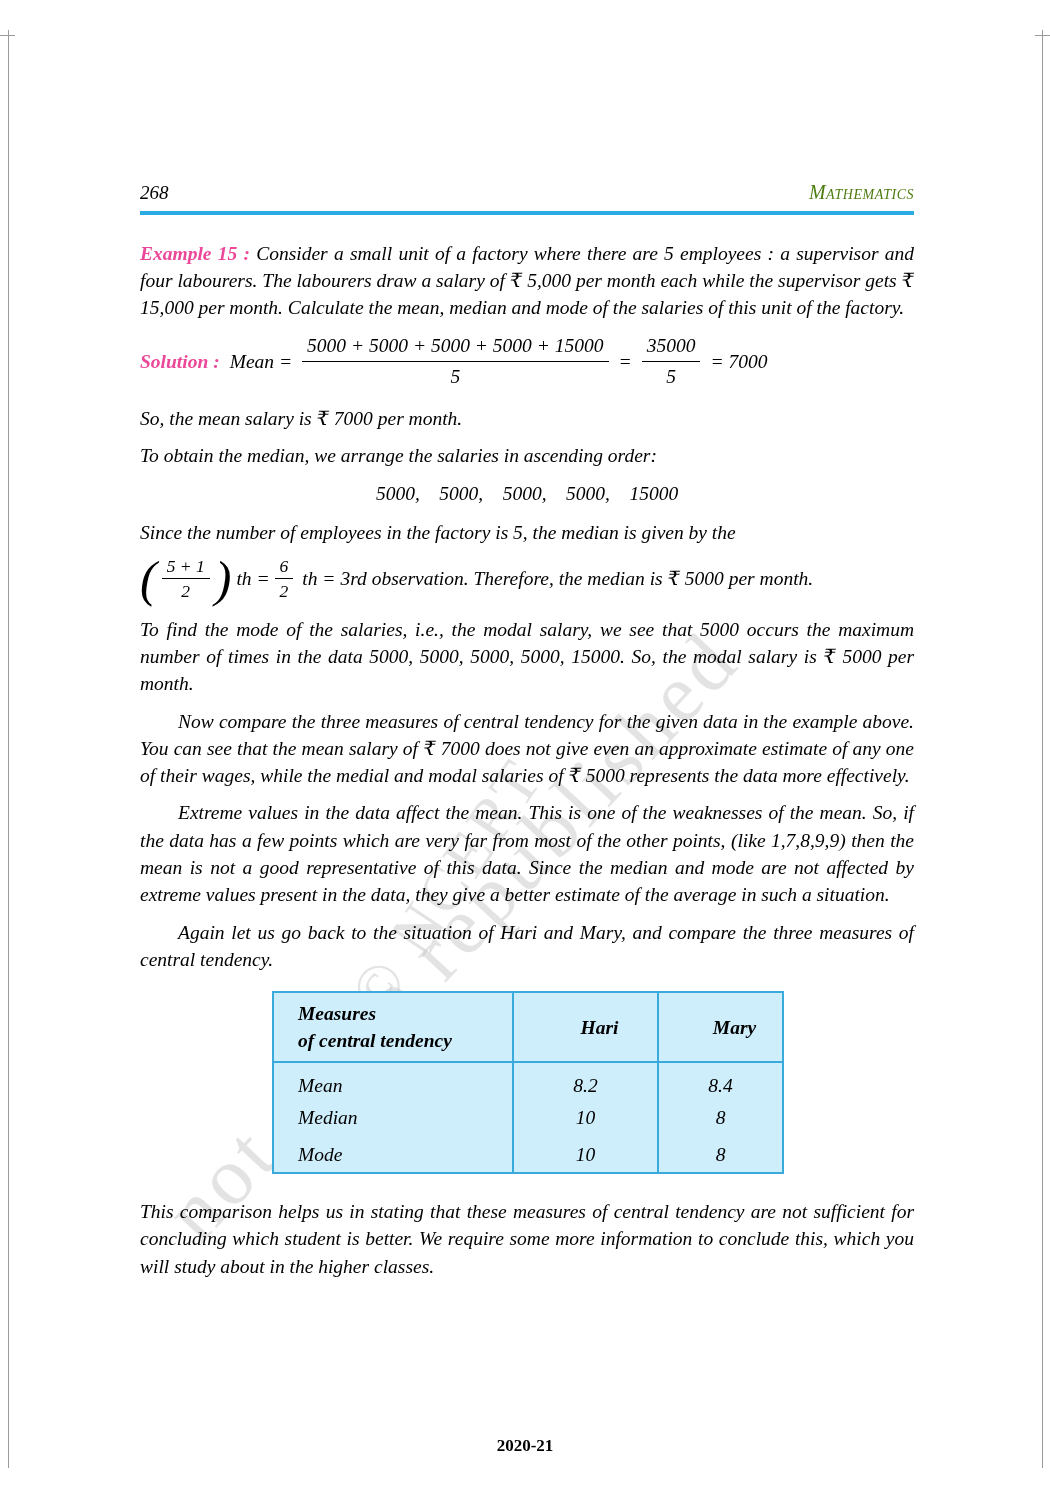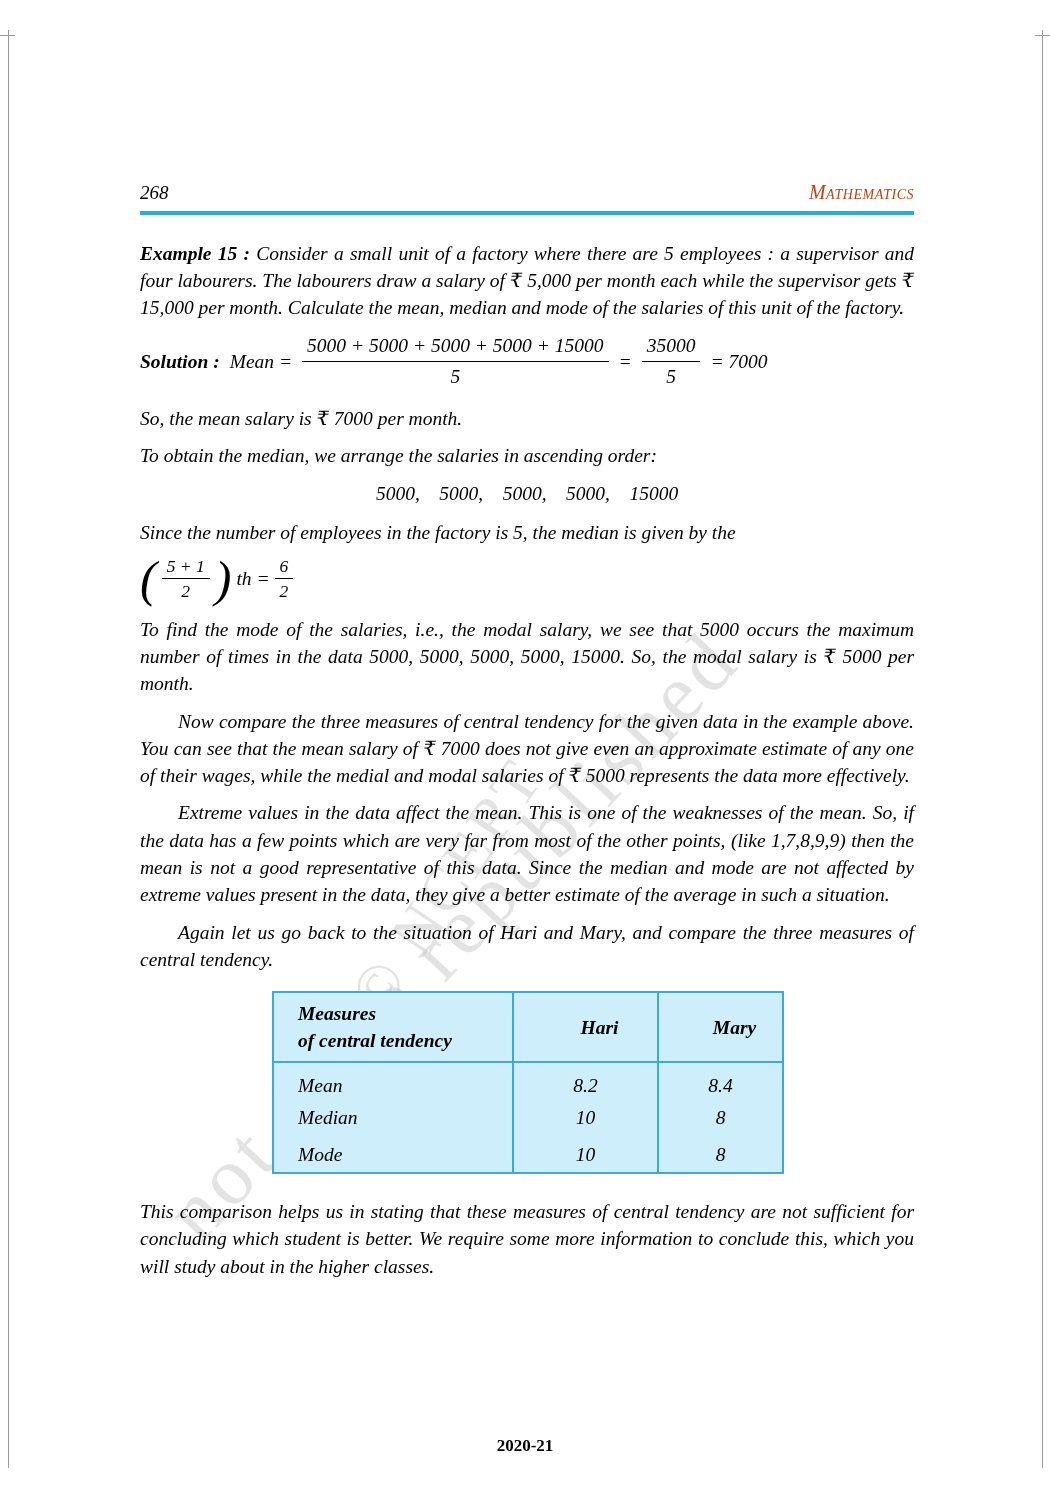--- a/index.html
+++ b/index.html
@@ -27,26 +27,26 @@
   .wm-text { left:215px; top:1165px; font-size:82px; letter-spacing:5px;
     transform:rotate(-47deg); transform-origin:left bottom; }
 
   .content {
     position:absolute; left:140px; top:178px; width:774px; z-index:2;
     font-size:19.5px; line-height:1.4;font-style:italic;
   }
 
   .header-row { display:flex; justify-content:space-between; align-items:baseline; }
   .page-num { font-size:19px; }
-  .subject { font-variant:small-caps; color:#c2410c; font-size:20px; letter-spacing:0.5px; }
+  .subject { font-variant:small-caps; color:#4d7c0f; font-size:20px; letter-spacing:0.5px; }
   .rule { height:4px; background:#2aabe2; margin-top:4px; margin-bottom:25px; }
 
   p.para { text-align:justify; margin-bottom:10px; }
   p.indent { text-indent:38px; }
-  .label-blue { color:#000000; font-weight:bold; }
+  .label-blue { color:#ec4899; font-weight:bold; }
 
   .eq-line { display:flex; align-items:center; gap:10px; margin:12px 0 16px; }
   .frac { display:inline-block; text-align:center; line-height:1.3; }
   .frac .num { display:block; padding:0 5px 2px; }
   .frac .den { display:block; border-top:1.6px solid #000; padding:2px 5px 0; }
   .frac.small { font-size:17.5px; line-height:1.15; }
 
   .salaries { text-align:center; white-space:pre; margin:6px 0 12px; }
 
   .median-line { display:flex; align-items:center; gap:5px; margin:8px 0 14px; flex-wrap:nowrap; }
@@ -121,20 +121,21 @@
       <span class="frac small">
         <span class="num">5 + 1</span>
         <span class="den">2</span>
       </span>
       <span class="bigparen">)</span>
       <span>th =</span>
       <span class="frac small">
         <span class="num">6</span>
         <span class="den">2</span>
       </span>
+      <span class="median-rest">th = 3rd observation. Therefore, the median is ₹ 5000 per month.</span>
     </div>
 
     <p class="para">To find the mode of the salaries, i.e., the modal salary, we see that 5000 occurs the maximum number of times in the data 5000, 5000, 5000, 5000, 15000. So, the modal salary is ₹ 5000 per month.</p>
 
     <p class="para indent">Now compare the three measures of central tendency for the given data in the example above. You can see that the mean salary of ₹ 7000 does not give even an approximate estimate of any one of their wages, while the medial and modal salaries of ₹ 5000 represents the data more effectively.</p>
 
     <p class="para indent">Extreme values in the data affect the mean. This is one of the weaknesses of the mean. So, if the data has a few points which are very far from most of the other points, (like 1,7,8,9,9) then the mean is not a good representative of this data. Since the median and mode are not affected by extreme values present in the data, they give a better estimate of the average in such a situation.</p>
 
     <p class="para indent">Again let us go back to the situation of Hari and Mary, and compare the three measures of central tendency.</p>
 

